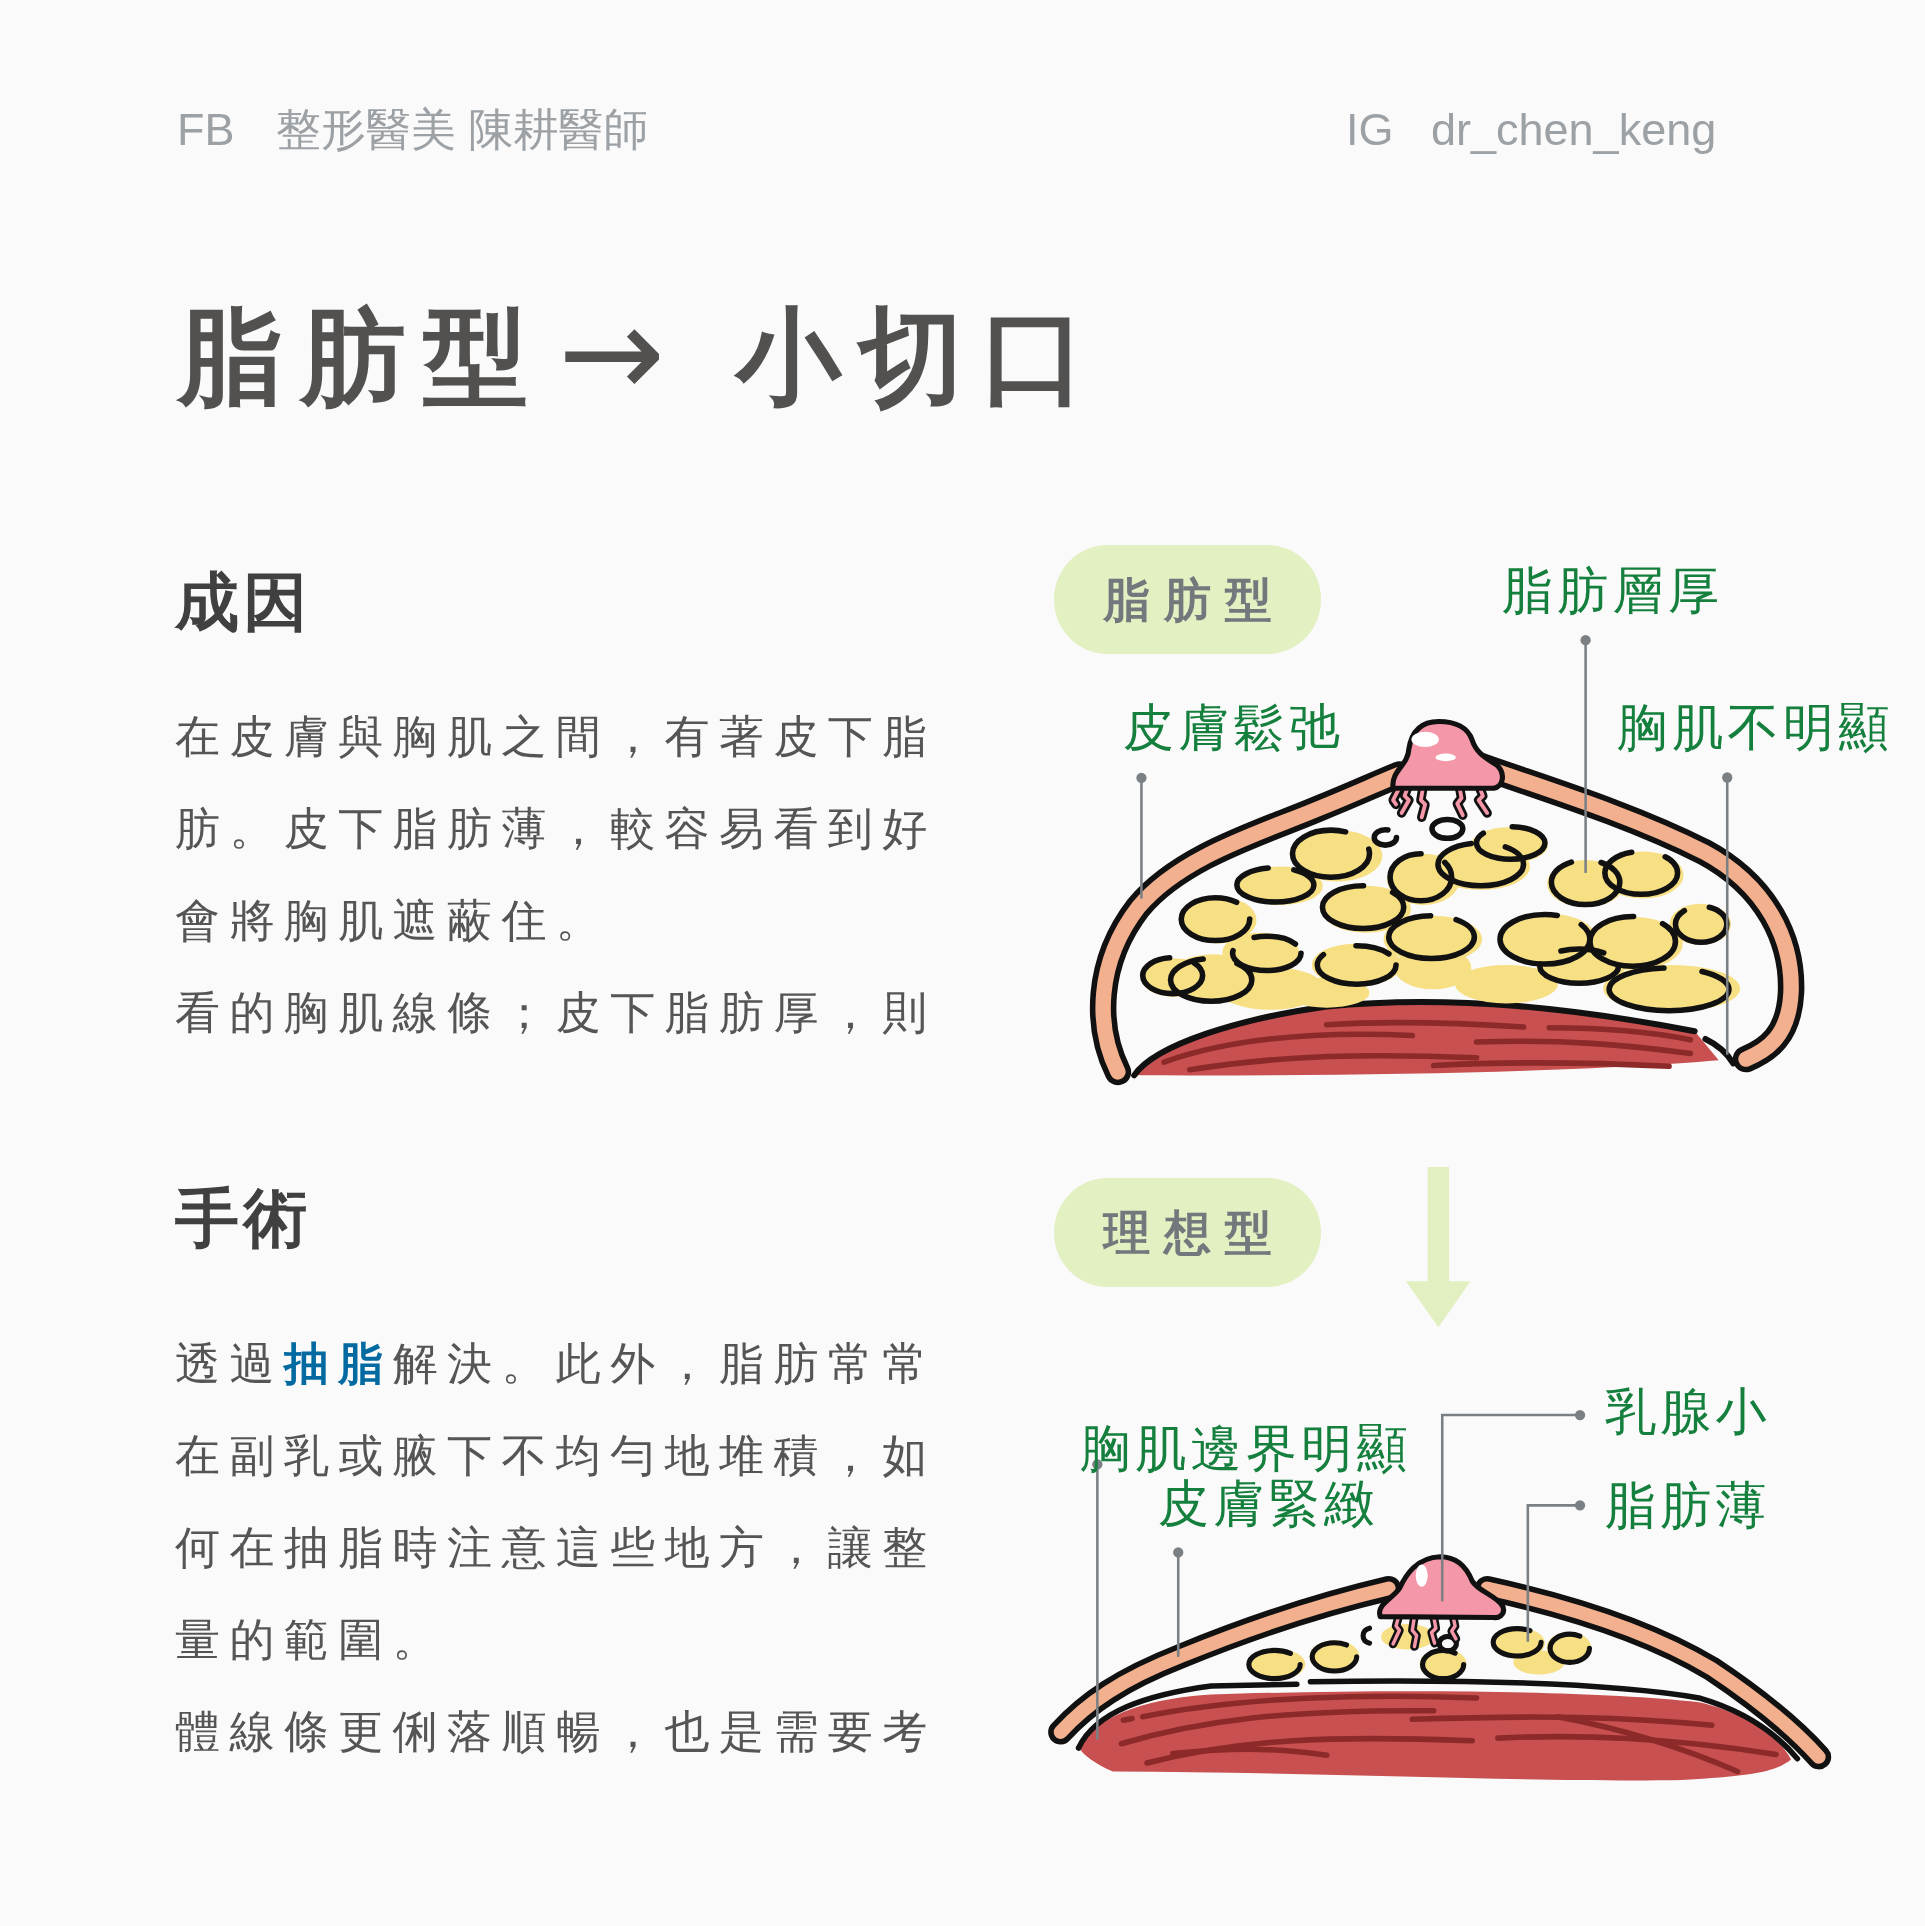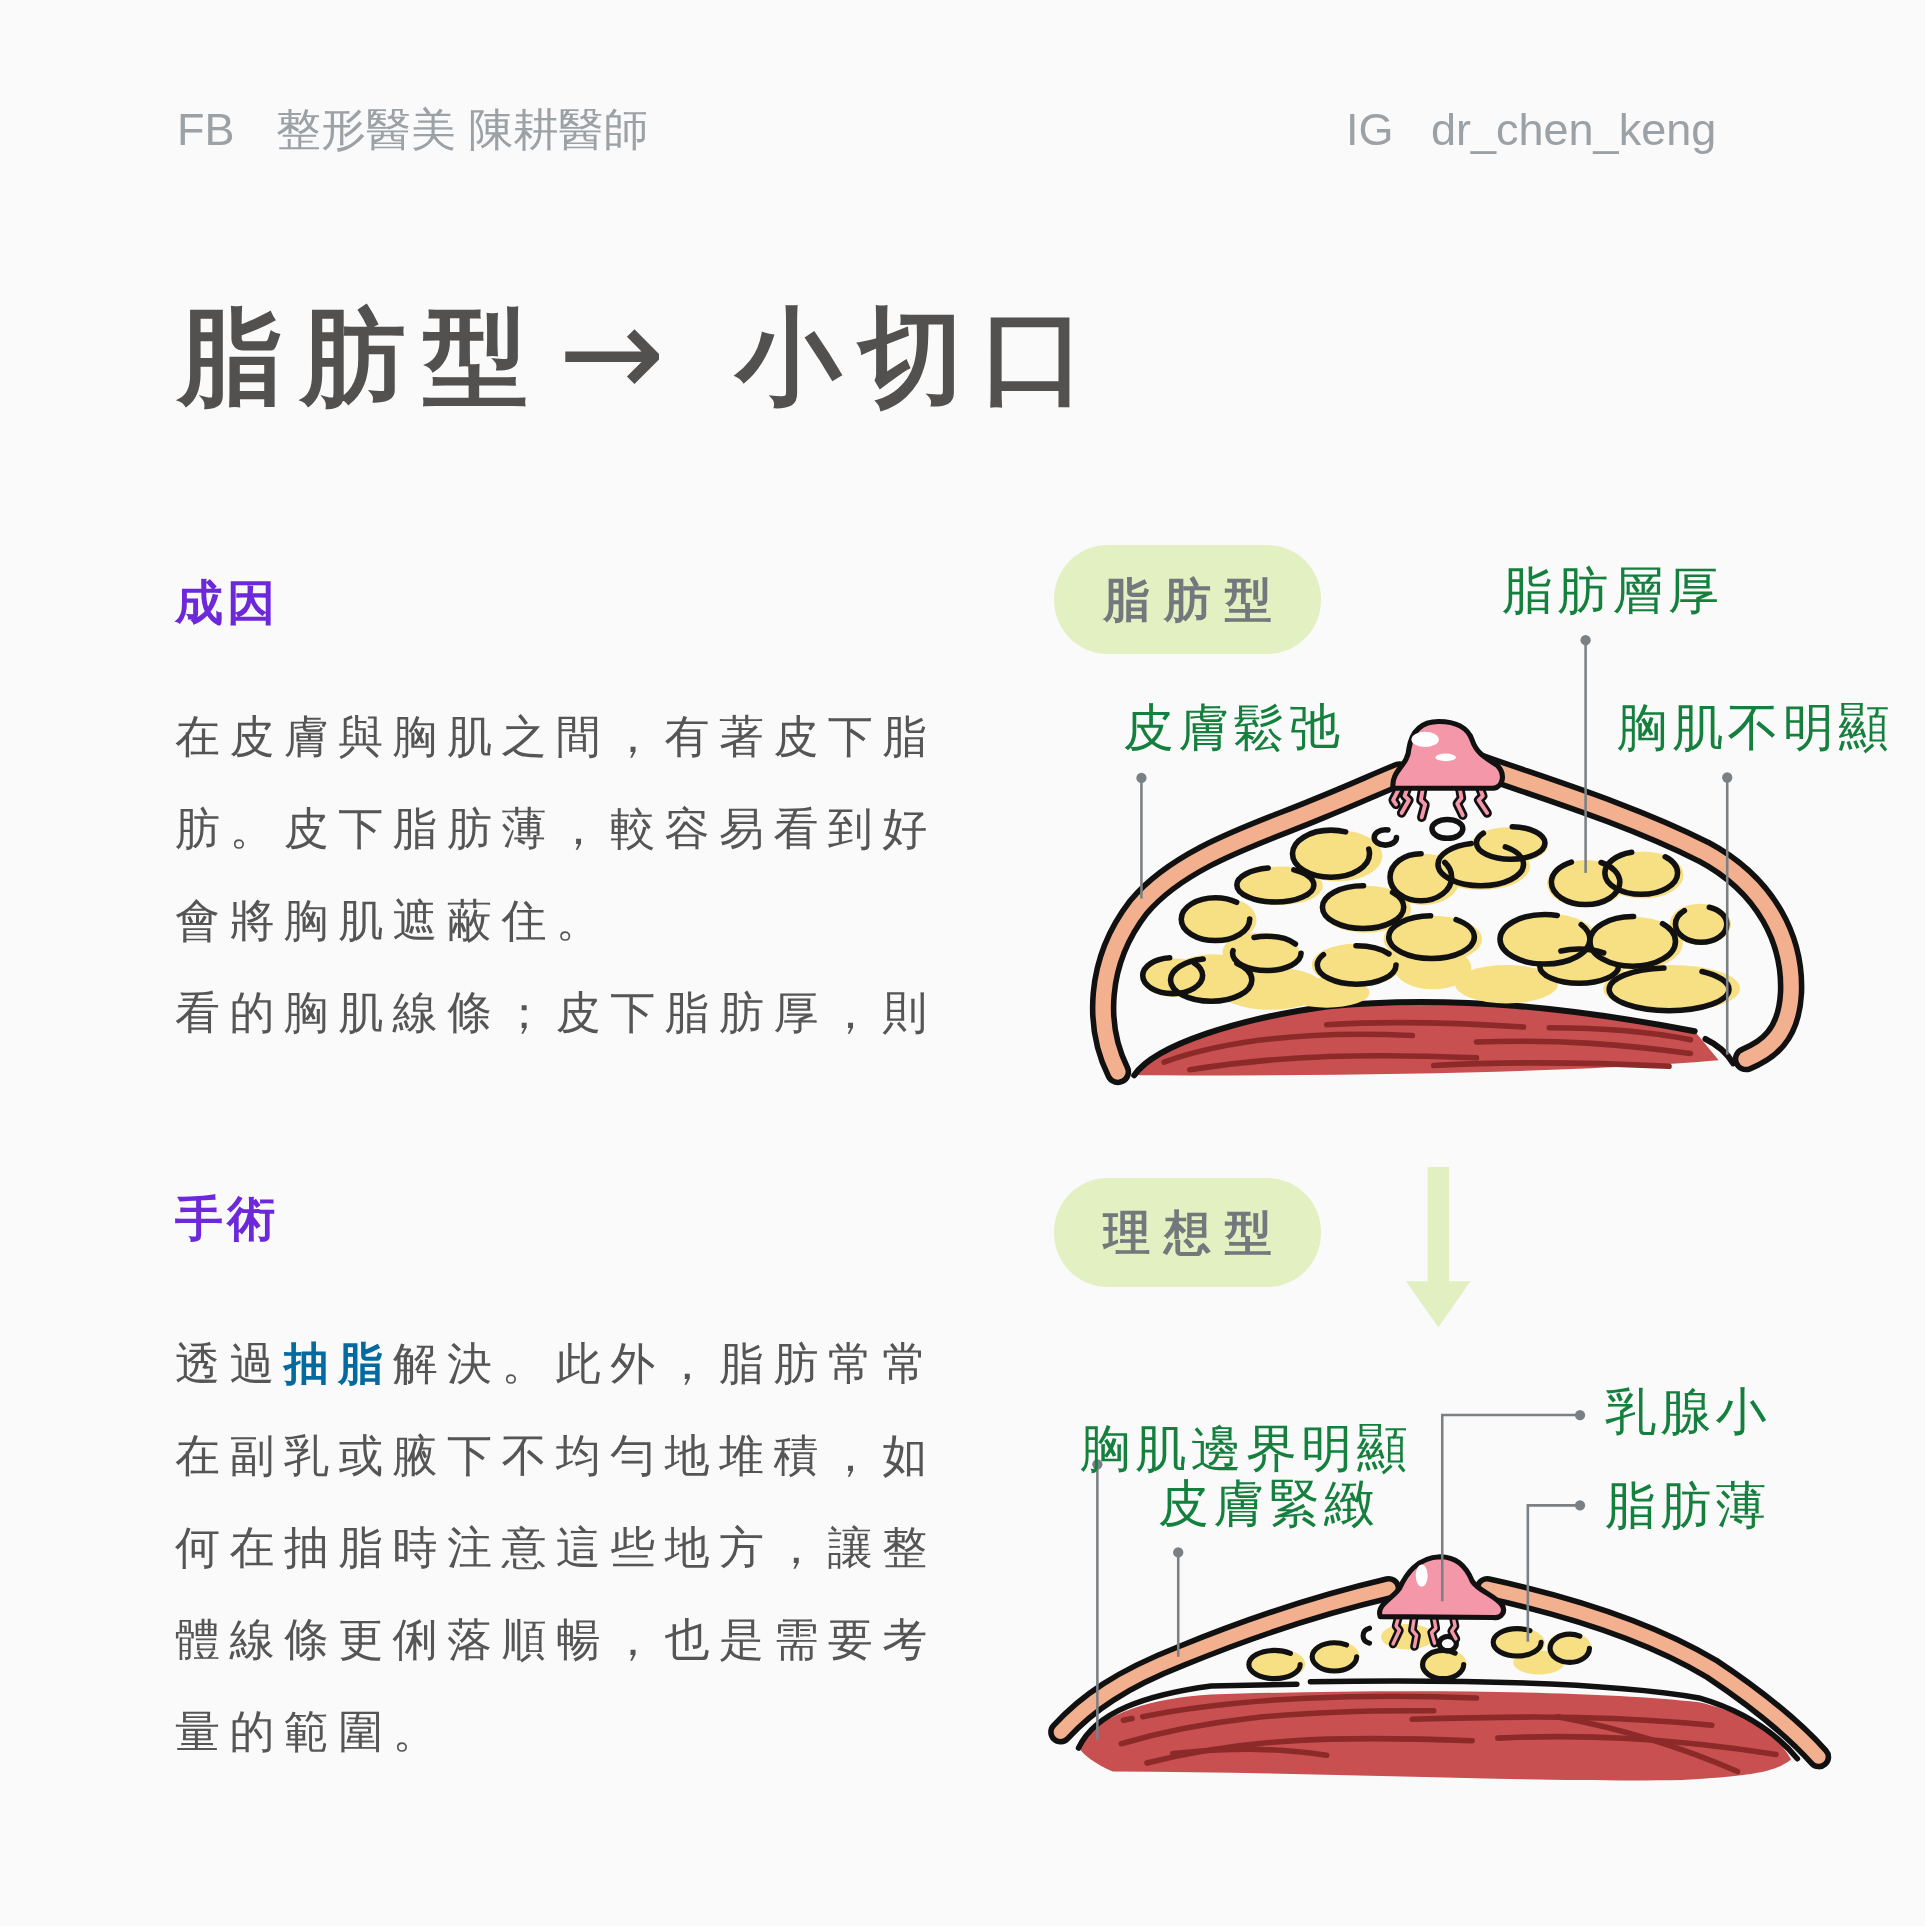--- a/index.html
+++ b/index.html
@@ -19,22 +19,22 @@
 
   
   .title { top:295px; height:124px; line-height:124px; font-size:105px; font-weight:700;
            letter-spacing:17.5px; color:#525150; }
   .title-left  { left:178px; }
   .title-right { left:736px; }
   .title-arrow { left:558px; top:289px; font-family:"DejaVu Sans", sans-serif; font-size:128px;
                  line-height:128px; color:#525150; font-weight:400; }
 
   
-  .sec-head { left:175px; font-size:48px; line-height:77px; height:77px; letter-spacing:4.3px;
-              font-weight:700; color:#6d28d9; }
+  .sec-head { left:175px; font-size:64px; line-height:77px; height:77px; letter-spacing:4.3px;
+              font-weight:700; color:#404040; }
   .para { left:175px; font-size:45px; line-height:92px; letter-spacing:9.4px; color:#555555; }
   .para .line { height:92px; white-space:nowrap; }
   .para b { font-weight:700; color:#0369a1; }
 
   
   .pill { position:absolute; left:1054px; width:267px; height:109px; border-radius:54px;
           background:#e2f0c2; display:flex; align-items:center; justify-content:center; }
   .pill span { font-size:47px; letter-spacing:13.7px; padding-left:13.7px; font-weight:700;
                color:#73787d; line-height:56px; }
   .lbl { font-size:51px; line-height:47px; height:47px; letter-spacing:4.3px; color:#15803d; }
@@ -59,22 +59,22 @@
   <div class="line">肪。皮下脂肪薄，較容易看到好</div>
   <div class="line">會將胸肌遮蔽住。</div>
   <div class="line">看的胸肌線條；皮下脂肪厚，則</div>
 </div>
 
 <div class="abs sec-head" style="top:1180px;">手術</div>
 <div class="abs para" style="top:1318px;">
   <div class="line"><span>透過</span><b>抽脂</b><span>解決。此外，脂肪常常</span></div>
   <div class="line">在副乳或腋下不均勻地堆積，如</div>
   <div class="line">何在抽脂時注意這些地方，讓整</div>
+  <div class="line">量的範圍。</div>
   <div class="line">體線條更俐落順暢，也是需要考</div>
-  <div class="line">量的範圍。</div>
 </div>
 
 <svg class="art" viewBox="0 0 4500 4501">
 
   <g>
 
     <path d="M 2650 2513 C 2700 2440, 2900 2380, 3100 2352 C 3400 2322, 3700 2360, 3960 2410 L 4016 2478 C 3700 2505, 3200 2515, 2650 2513 Z" fill="#c85050"></path>
     <g fill="none" stroke="#8c2a2a" stroke-width="13" stroke-linecap="round">
       <path d="M 2720 2482 C 2880 2425, 3080 2410, 3300 2420"></path>
       <path d="M 2780 2500 C 3000 2465, 3200 2462, 3450 2472"></path>

